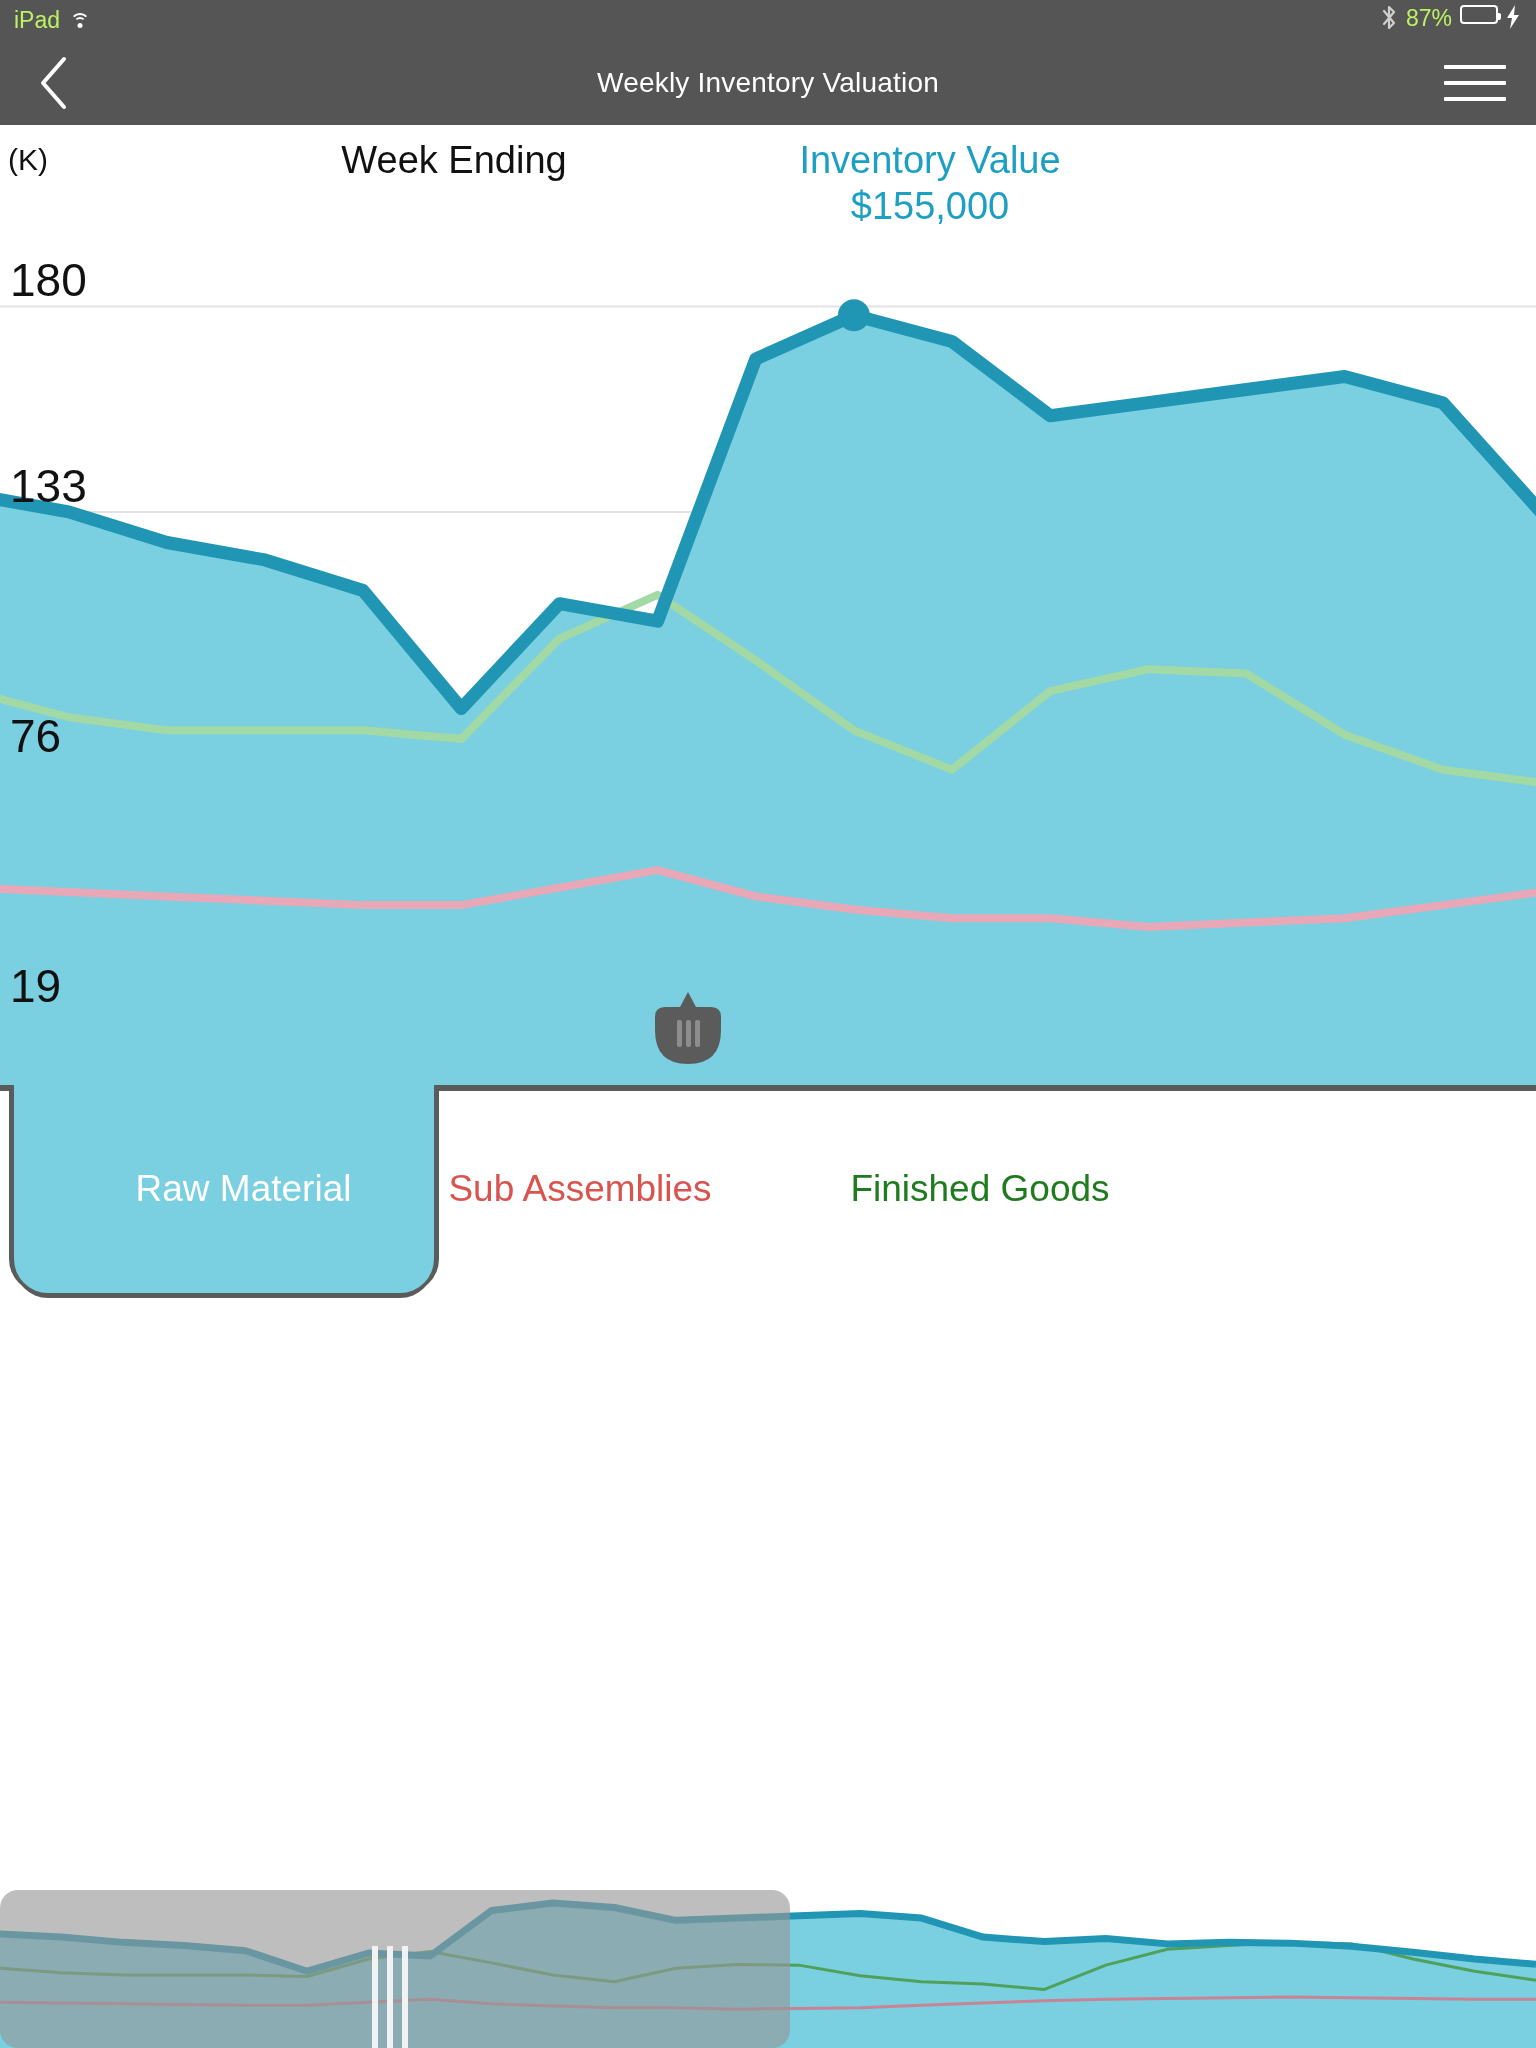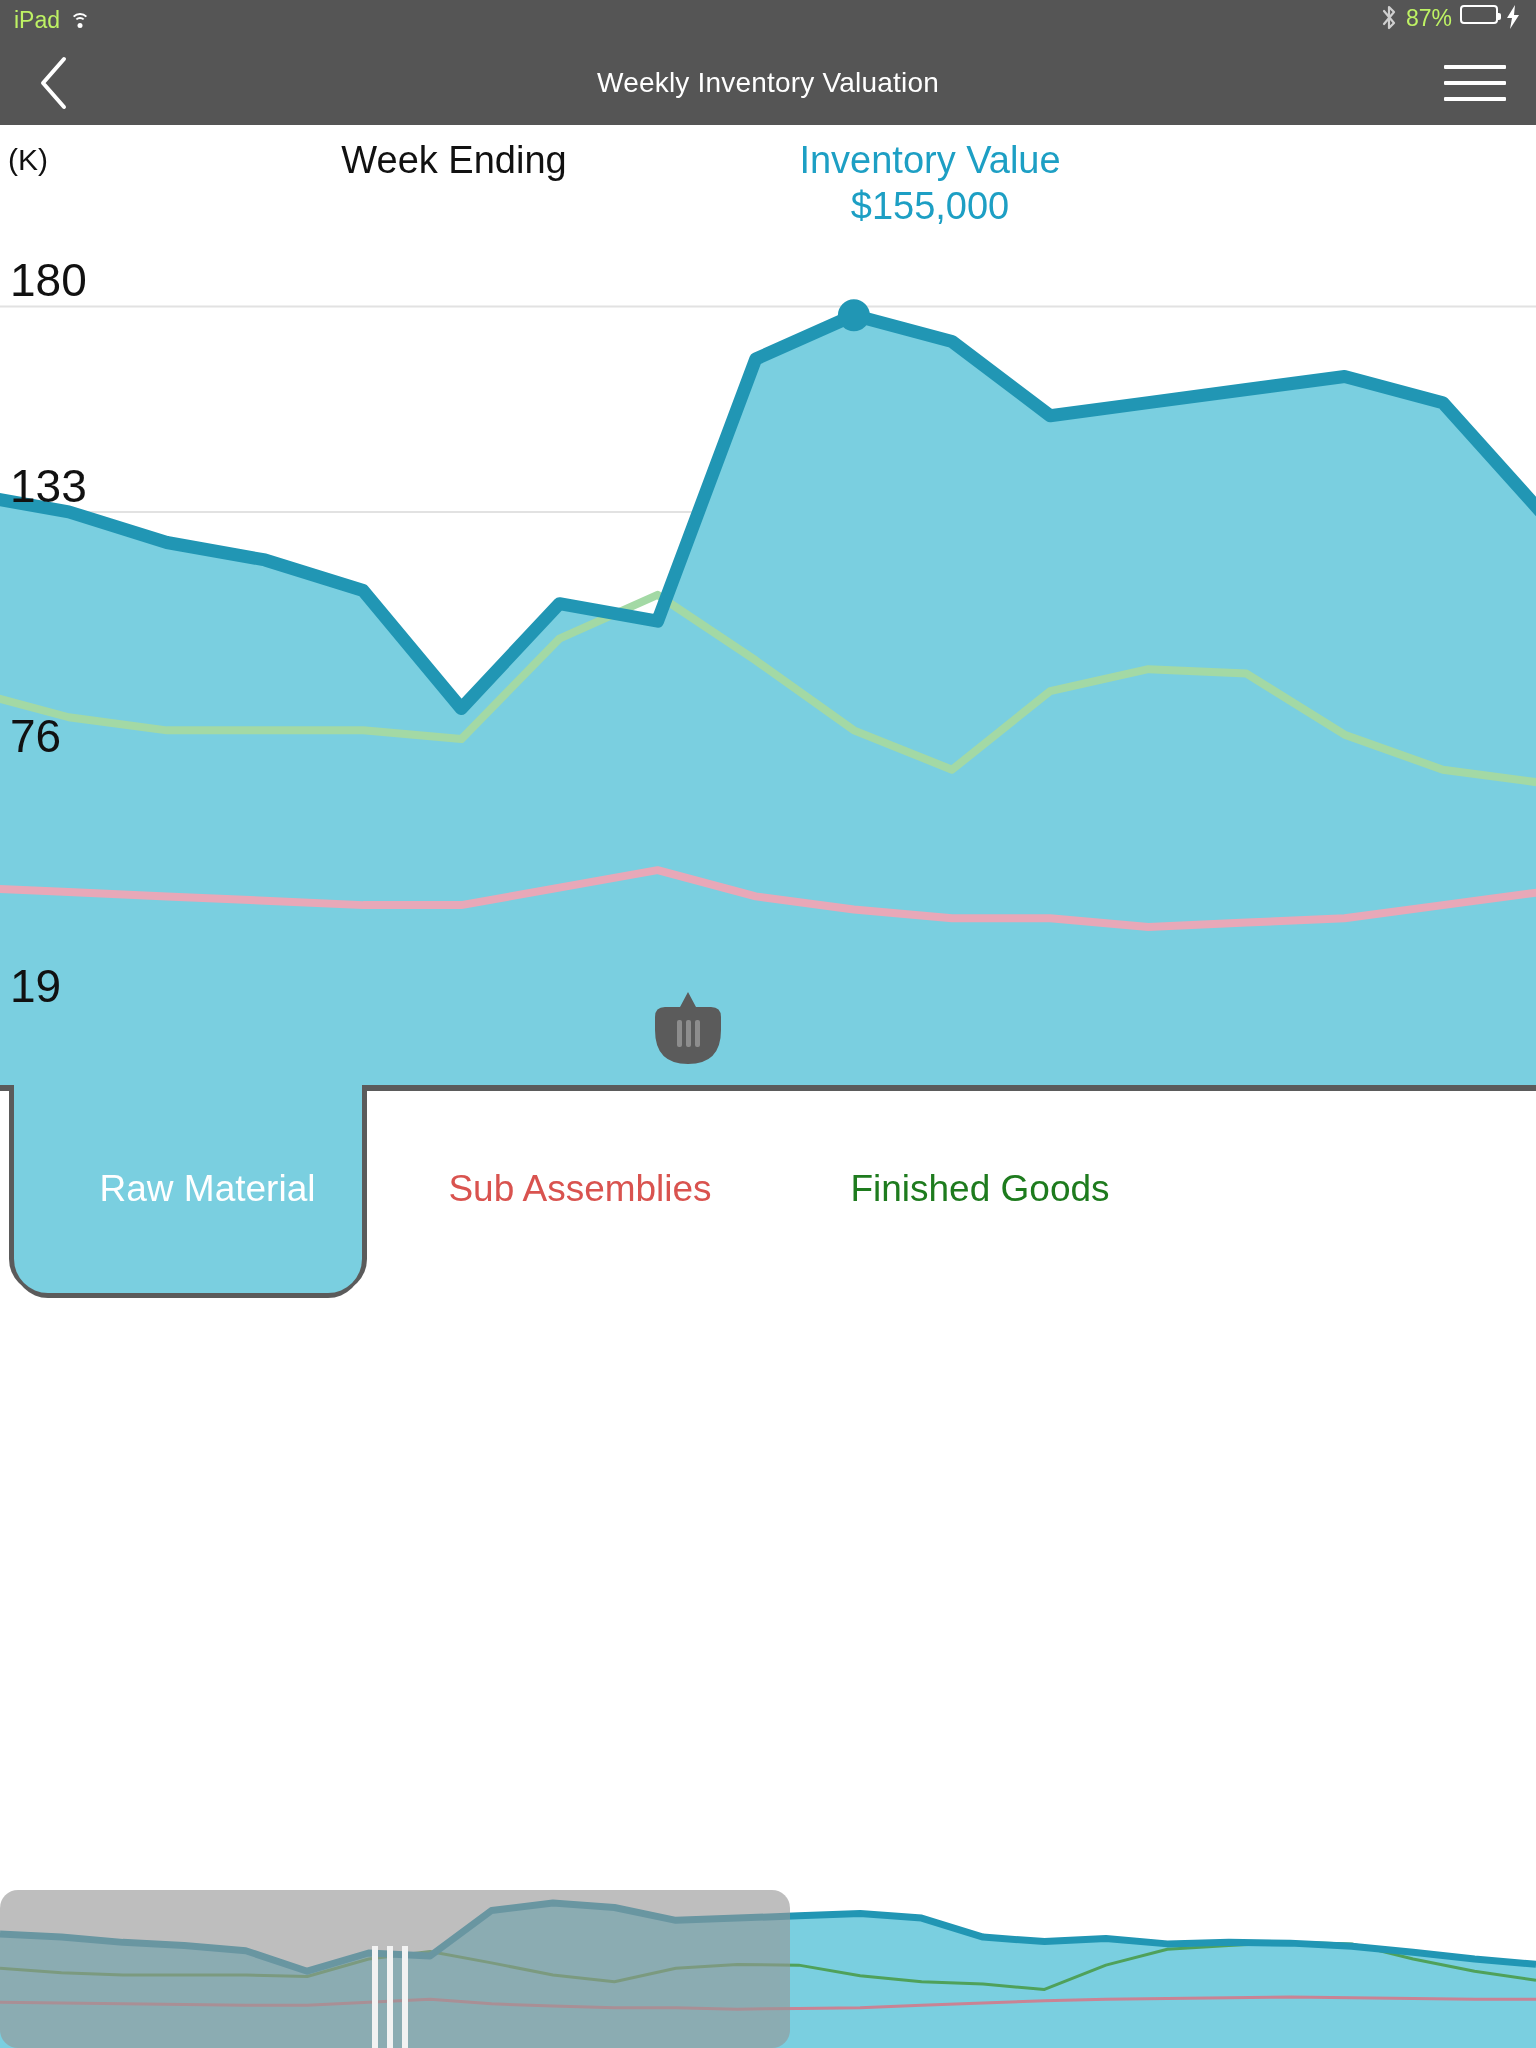--- a/index.html
+++ b/index.html
@@ -114,21 +114,21 @@
   #tab-bar-bg{
     position:absolute; left:0; top:0; width:1536px; height:208px;
     background:#ffffff; border-top:6px solid #5b5b5b;
   }
   .tab{
     position:absolute; top:0; height:208px;
     display:flex; align-items:center; justify-content:center;
     font-size:37px; cursor:pointer;
   }
   #tab-raw{
-    left:14px; width:348px; height:208px;
+    left:14px; width:420px; height:208px;
     background:#7ACFE0; color:#ffffff;
     border-radius:0 0 34px 34px;
     box-shadow:0 5px 0 0 #5b5b5b, 5px 0 0 0 #5b5b5b, -5px 0 0 0 #5b5b5b;
     z-index:3;
     padding-left:39px;
   }
   #tab-sub{ left:390px; width:380px; color:#D9534F; }
   #tab-finished{ left:790px; width:380px; color:#1E7B1E; }
 
   

